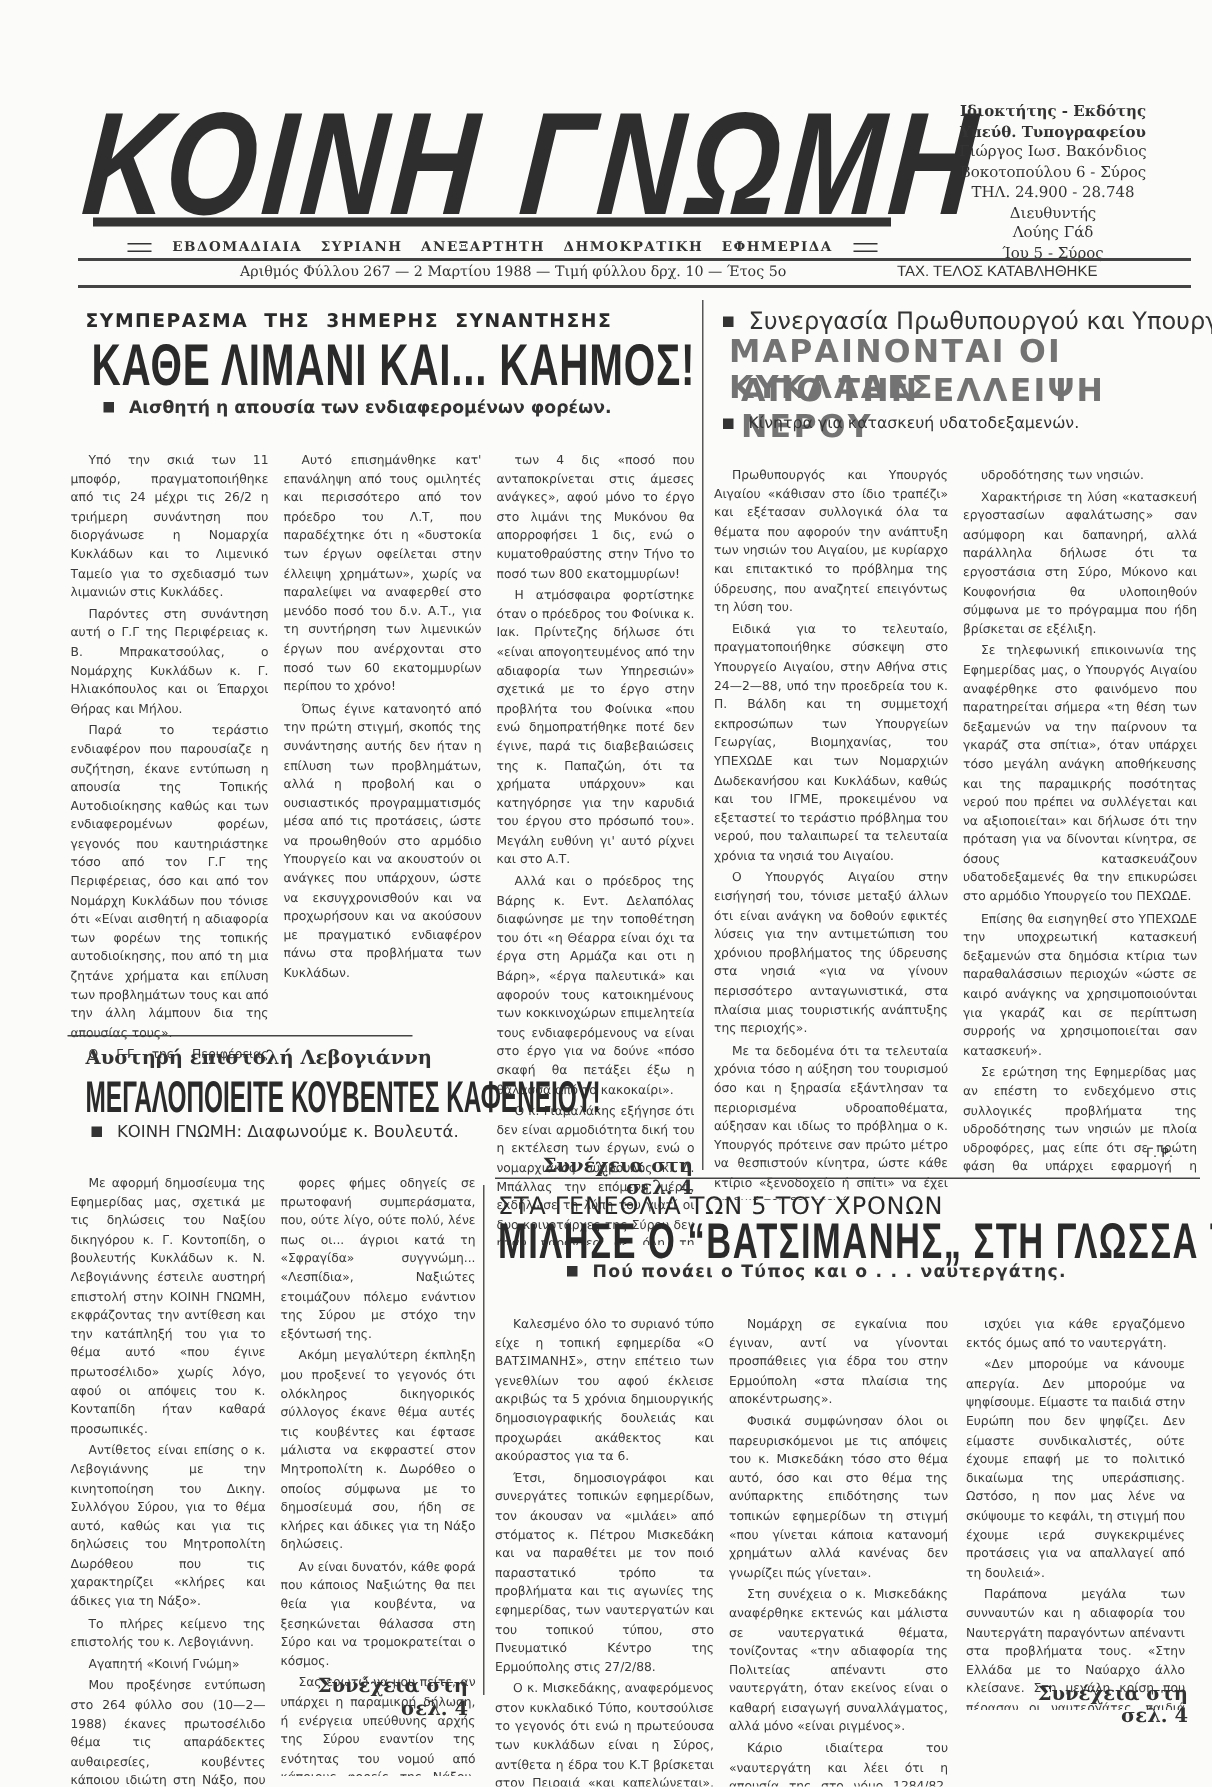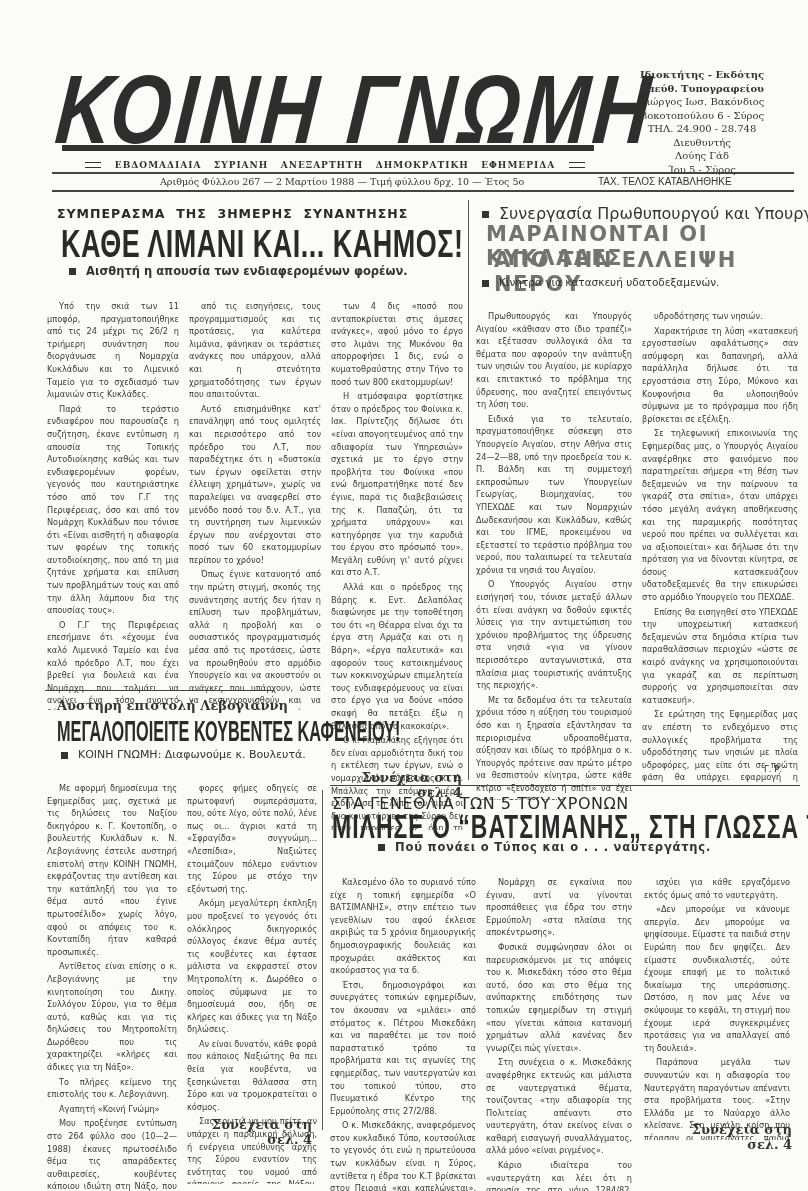--- a/index.html
+++ b/index.html
@@ -58,26 +58,26 @@
 </div>
 
 <div class="abs" style="left:45px;top:200px;width:420px;height:490px;">
   <div class="abs kicker" style="left:12px;top:6px;font-size:12.5px;white-space:pre;">ΣΥΜΠΕΡΑΣΜΑ  ΤΗΣ  3ΗΜΕΡΗΣ  ΣΥΝΑΝΤΗΣΗΣ</div>
   <div class="abs headline" style="left:16px;top:22px;font-size:27px;letter-spacing:0.5px;">ΚΑΘΕ ΛΙΜΑΝΙ ΚΑΙ... ΚΑΗΜΟΣ!</div>
   <div class="abs sub" style="left:24px;top:64px;">
     <span class="sq"></span><span>Αισθητή η απουσία των ενδιαφερομένων φορέων.</span>
   </div>
   <div class="abs col" style="left:2px;top:80px;width:132px;height:410px;">
     <p>Υπό την σκιά των 11 μποφόρ, πραγματοποιήθηκε από τις 24 μέχρι τις 26/2 η τριήμερη συνάντηση που διοργάνωσε η Νομαρχία Κυκλάδων και το Λιμενικό Ταμείο για το σχεδιασμό των λιμανιών στις Κυκλάδες.</p>
+    <p>Παρόντες στη συνάντηση αυτή ο Γ.Γ της Περιφέρειας κ. Β. Μπρακατσούλας, ο Νομάρχης Κυκλάδων κ. Γ. Ηλιακόπουλος και οι Έπαρχοι Θήρας και Μήλου.</p>
     <p>Παρά το τεράστιο ενδιαφέρον που παρουσίαζε η συζήτηση, έκανε εντύπωση η απουσία της Τοπικής Αυτοδιοίκησης καθώς και των ενδιαφερομένων φορέων, γεγονός που καυτηριάστηκε τόσο από τον Γ.Γ της Περιφέρειας, όσο και από τον Νομάρχη Κυκλάδων που τόνισε ότι «Είναι αισθητή η αδιαφορία των φορέων της τοπικής αυτοδιοίκησης, που από τη μια ζητάνε χρήματα και επίλυση των προβλημάτων τους και από την άλλη λάμπουν δια της απουσίας τους».</p>
     <p>Ο Γ.Γ της Περιφέρειας επεσήμανε ότι «έχουμε ένα καλό Λιμενικό Ταμείο και ένα καλό πρόεδρο Λ.Τ, που έχει βρεθεί για δουλειά και ένα Νομάρχη που τολμάει να ανοίγει ένα τόσο ανοιχτό θέμα».</p>
 
   </div>
   <div class="abs col" style="left:144px;top:80px;width:132px;height:410px;">
-    <p>από τις εισηγήσεις, τους προγραμματισμούς και τις προτάσεις, για καλύτερα λιμάνια, φάνηκαν οι τεράστιες ανάγκες που υπάρχουν, αλλά και η στενότητα χρηματοδότησης των έργων που απαιτούνται.</p>
     <p>Αυτό επισημάνθηκε κατ' επανάληψη από τους ομιλητές και περισσότερο από τον πρόεδρο του Λ.Τ, που παραδέχτηκε ότι η «δυστοκία των έργων οφείλεται στην έλλειψη χρημάτων», χωρίς να παραλείψει να αναφερθεί στο μενόδο ποσό του δ.ν. Α.Τ., για τη συντήρηση των λιμενικών έργων που ανέρχονται στο ποσό των 60 εκατομμυρίων περίπου το χρόνο!</p>
     <p>Όπως έγινε κατανοητό από την πρώτη στιγμή, σκοπός της συνάντησης αυτής δεν ήταν η επίλυση των προβλημάτων, αλλά η προβολή και ο ουσιαστικός προγραμματισμός μέσα από τις προτάσεις, ώστε να προωθηθούν στο αρμόδιο Υπουργείο και να ακουστούν οι ανάγκες που υπάρχουν, ώστε να εκσυγχρονισθούν και να προχωρήσουν και να ακούσουν με πραγματικό ενδιαφέρον πάνω στα προβλήματα των Κυκλάδων.</p>
 
   </div>
   <div class="abs col" style="left:286px;top:80px;width:132px;height:530px;">
     <p>των 4 δις «ποσό που ανταποκρίνεται στις άμεσες ανάγκες», αφού μόνο το έργο στο λιμάνι της Μυκόνου θα απορροφήσει 1 δις, ενώ ο κυματοθραύστης στην Τήνο το ποσό των 800 εκατομμυρίων!</p>
     <p>Η ατμόσφαιρα φορτίστηκε όταν ο πρόεδρος του Φοίνικα κ. Ιακ. Πρίντεζης δήλωσε ότι «είναι απογοητευμένος από την αδιαφορία των Υπηρεσιών» σχετικά με το έργο στην προβλήτα του Φοίνικα «που ενώ δημοπρατήθηκε ποτέ δεν έγινε, παρά τις διαβεβαιώσεις της κ. Παπαζώη, ότι τα χρήματα υπάρχουν» και κατηγόρησε για την καρυδιά του έργου στο πρόσωπό του». Μεγάλη ευθύνη γι' αυτό ρίχνει και στο Α.Τ.</p>
     <p>Αλλά και ο πρόεδρος της Βάρης κ. Εντ. Δελαπόλας διαφώνησε με την τοποθέτηση του ότι «η Θέαρρα είναι όχι τα έργα στη Αρμάζα και οτι η Βάρη», «έργα παλευτικά» και αφορούν τους κατοικημένους των κοκκινοχώρων επιμελητεία τους ενδιαφερόμενους να είναι στο έργο για να δούνε «πόσο σκαφή θα πετάξει έξω η θάλασσα από το κακοκαίρι».</p>
     <p>Ο κ. Γιαμαλάκης εξήγησε ότι δεν είναι αρμοδιότητα δική του η εκτέλεση των έργων, ενώ ο νομαρχιακός σύμβουλος κ. Δ. Μπάλλας την επόμενη μέρα, εκδήλωσε τη λύπη του γιατί οι δυο κοινοτάρχες της Σύρου δεν ήταν παρόντες σε όλη τη διάρκεια της συνάντησης «για να ακούσουν τα προβλήματα και την αγωνία των άλλων νησιών, ώστε να μην κάνουν το δικό τους πρόβλημα ΤΟ ΠΡΟΒΛΗΜΑ».</p>
 

